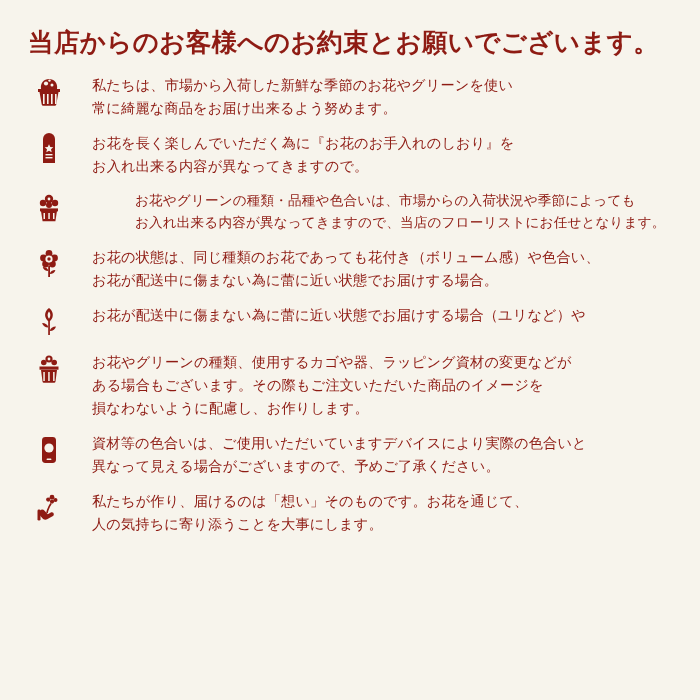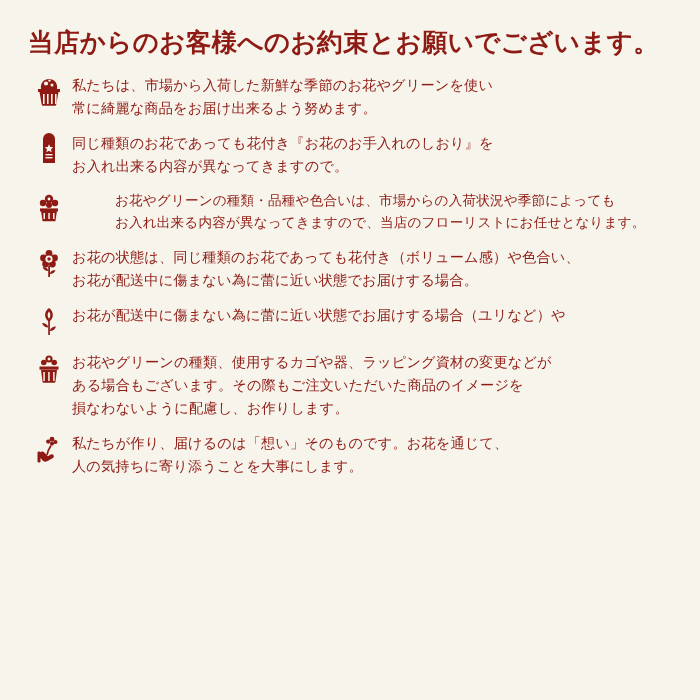--- a/index.html
+++ b/index.html
@@ -30,20 +30,21 @@
     margin: 4px 0 14px 2px;
     white-space: nowrap;
   }
   .promise-list {
     display: block;
   }
   .promise-row {
     display: flex;
     align-items: flex-start;
     margin-bottom: 11px;
+    gap: 20px;
   }
   .icon-cell {
     flex: 0 0 46px;
     width: 46px;
     display: flex;
     justify-content: center;
     align-items: flex-start;
     padding-top: 2px;
   }
   .icon-cell svg {
@@ -98,21 +99,21 @@
     <div class="promise-row">
       <div class="icon-cell">
         <svg width="34" height="34" viewBox="0 0 34 34">
           <path d="M11 6a6 6 0 0 1 12 0v24H11z" fill="#8e1b13"></path>
           <path d="M17 11.2l1.3 2.8 3 .3-2.3 2 .7 3-2.7-1.6-2.7 1.6.7-3-2.3-2 3-.3z" fill="#f7f4ec"></path>
           <rect x="13.5" y="21" width="7" height="1.4" fill="#f7f4ec"></rect>
           <rect x="13.5" y="24" width="7" height="1.4" fill="#f7f4ec"></rect>
         </svg>
       </div>
       <div class="text-cell">
-        <div class="text-line">同じ種類のお花であっても花付き『お花のお手入れのしおり』を</div>
+        <div class="text-line">お花を長く楽しんでいただく為に『お花のお手入れのしおり』を</div>
         <div class="text-line">お入れ出来る内容が異なってきますので。</div>
       </div>
     </div>
 
     <div class="promise-row">
       <div class="icon-cell">
         <svg width="34" height="34" viewBox="0 0 34 34">
           <path d="M9 20h16l-1.6 10.2H10.6z" fill="#8e1b13"></path>
           <rect x="8" y="17.4" width="18" height="3" fill="#8e1b13"></rect>
           <circle cx="17" cy="8" r="4.2" fill="#8e1b13"></circle>
@@ -181,20 +182,33 @@
           <rect x="21.1" y="20" width="1.5" height="9" fill="#f7f4ec"></rect>
         </svg>
       </div>
       <div class="text-cell">
         <div class="text-line">お花やグリーンの種類、使用するカゴや器、ラッピング資材の変更などが</div>
         <div class="text-line">ある場合もございます。その際もご注文いただいた商品のイメージを</div>
         <div class="text-line">損なわないように配慮し、お作りします。</div>
       </div>
     </div>
 
+    <div class="promise-row">
+      <div class="icon-cell">
+        <svg width="34" height="34" viewBox="0 0 34 34">
+          <rect x="10" y="4" width="14" height="26" rx="3.4" fill="#8e1b13"></rect>
+          <circle cx="17" cy="15" r="4.6" fill="#f7f4ec"></circle>
+          <rect x="14.6" y="25.6" width="4.8" height="1.5" rx="0.7" fill="#f7f4ec"></rect>
+        </svg>
+      </div>
+      <div class="text-cell">
+        <div class="text-line">資材等の色合いは、ご使用いただいていますデバイスにより実際の色合いと</div>
+        <div class="text-line">異なって見える場合がございますので、予めご了承ください。</div>
+      </div>
+    </div>
 
     <div class="promise-row">
       <div class="icon-cell">
         <svg width="34" height="34" viewBox="0 0 34 34">
           <circle cx="20" cy="6.2" r="2.4" fill="#8e1b13"></circle>
           <circle cx="16.2" cy="8.6" r="2.1" fill="#8e1b13"></circle>
           <circle cx="23.4" cy="9" r="2.1" fill="#8e1b13"></circle>
           <circle cx="20" cy="10.6" r="2.1" fill="#8e1b13"></circle>
           <path d="M19 12.5c-2 3-3.4 6-4 9.5" stroke="#8e1b13" stroke-width="1.7" fill="none"></path>
           <path d="M8 19.5c1.6-1.4 3.4-1 4.6.3l3.2 3.4 3-1.6c1.6-.8 3 .2 3 1.6 0 .9-.5 1.6-1.3 2l-5.4 3c-1.3.7-2.8.6-4-.3L8 24.4z" fill="#8e1b13"></path>

